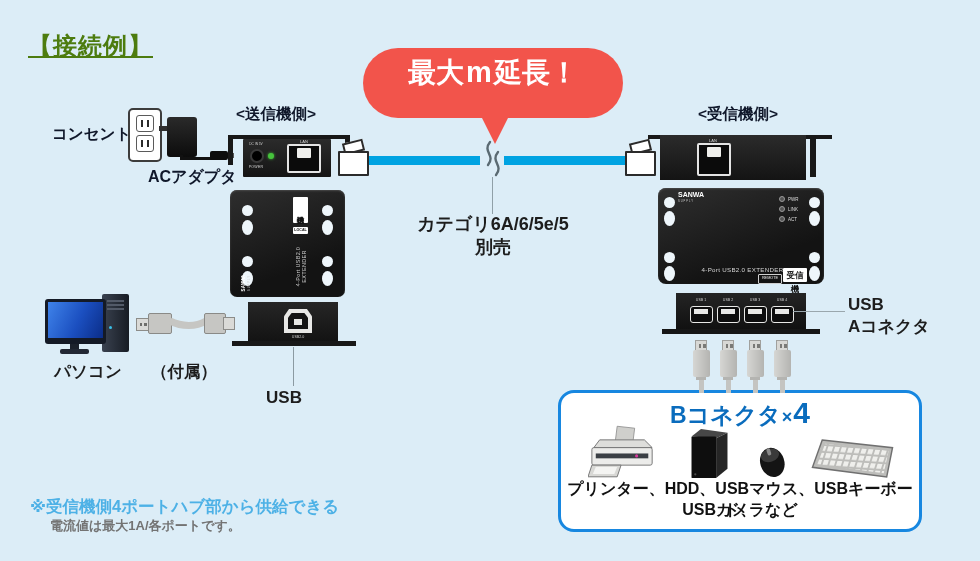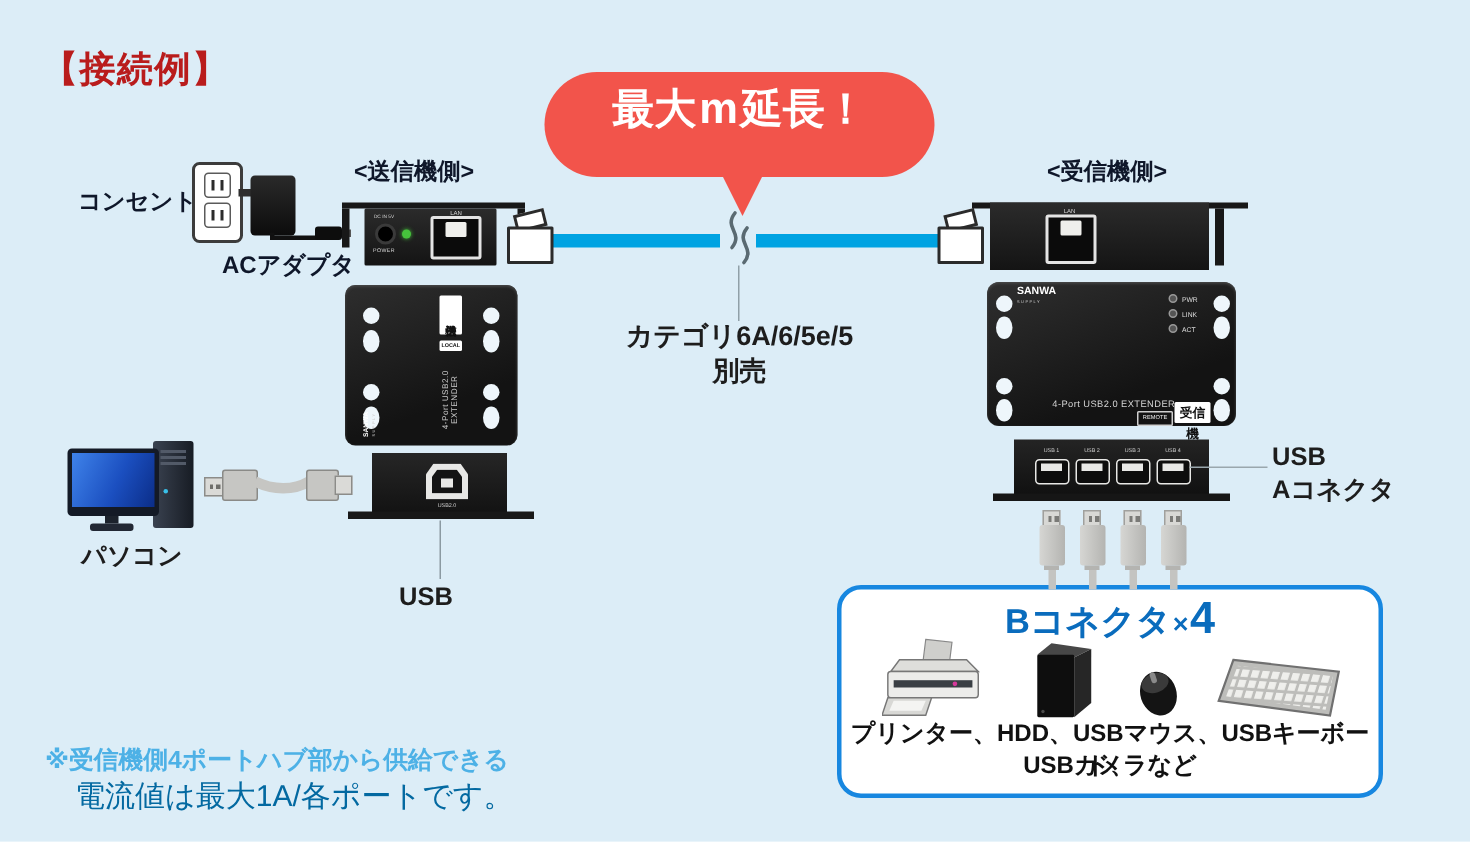--- a/index.html
+++ b/index.html
@@ -2,21 +2,21 @@
 <html><head>
 <meta charset="utf-8">
 <style>
   html,body{margin:0;padding:0;}
   body{font-family:"Liberation Sans","DejaVu Sans",sans-serif;}
   #canvas{position:relative;width:980px;height:561px;background:#dcedf7;overflow:hidden;}
   .abs{position:absolute;}
   .lbl{position:absolute;color:#0f172a;font-weight:700;white-space:nowrap;}
 
   
-  .title{left:28px;top:30px;font-size:24px;color:#b91c1c;letter-spacing:1px;}
+  .title{left:28px;top:30px;font-size:24px;color:#4d7c0f;letter-spacing:1px;text-decoration:underline;}
 
   
   .outlet-label{left:52px;top:124px;font-size:15.5px;}
   .outlet{left:128px;top:108px;width:30px;height:50px;background:#fff;border:2px solid #3c3c3c;border-radius:5px;}
   .socket{position:absolute;left:6px;width:16px;height:15px;background:#fff;border:1.5px solid #5a5a5a;border-radius:3px;}
   .socket.s1{top:5px;} .socket.s2{top:25px;}
   .slot{position:absolute;top:3.5px;width:2.5px;height:7px;background:#2b2b2b;}
   .slot.a{left:3.5px;} .slot.b{left:9.5px;}
   .adapter-body{left:167px;top:117px;width:30px;height:40px;background:linear-gradient(180deg,#2a2a2a,#0c0c0c);border-radius:3px;}
   .adapter-prong{left:159px;top:126px;width:9px;height:5px;background:#2e2e2e;}
@@ -134,21 +134,21 @@
 
   
   .usb-box{left:558px;top:390px;width:364px;height:142px;background:#fff;border:3px solid #1787e0;border-radius:16px;box-sizing:border-box;}
   .box-title{left:558px;top:396px;width:364px;display:flex;justify-content:center;align-items:baseline;color:#0a6cbd;font-weight:800;}
   .box-title .bt1{font-size:23px;} .box-title .bt2{font-size:18px;margin:0 1px;} .box-title .bt3{font-size:30px;}
   .box-desc{left:558px;width:364px;text-align:center;font-size:16px;font-weight:700;color:#111;}
   .desc1{top:479px;} .desc2{top:500px;}
 
   
   .note1{left:30px;top:496px;font-size:16.5px;font-weight:700;color:#4db1e6;}
-  .note2{left:50px;top:517px;font-size:20px;font-weight:400;color:#0369a1;}
+  .note2{left:50px;top:517px;font-size:13px;font-weight:700;color:#737373;}
 </style>
 </head>
 <body>
 
 <div id="canvas">
 
   <div class="lbl title">【接続例】</div>
 
   <div class="lbl outlet-label">コンセント</div>
   <div class="abs outlet">
@@ -231,20 +231,21 @@
       <div class="cbl-hole a"></div>
       <div class="cbl-hole b"></div>
     </div>
   <div class="abs cbl-body-l"></div>
   <svg class="abs cbl-svg" width="40" height="18">
     <path d="M2,7 C14,13 28,13 38,7" stroke="#c6c6c3" stroke-width="7" fill="none"></path>
   </svg>
   <div class="abs cbl-body-r"></div>
   <div class="abs cbl-tip-r"></div>
   <div class="abs cable-caption">
+    <div>（付属）</div>
   </div>
 
   <div class="abs cable-bar"></div>
   <div class="abs rj45-latch latch-l"></div>
   <div class="abs rj45-conn rj45-l"></div>
   <div class="abs rj45-latch latch-r"></div>
   <div class="abs rj45-conn rj45-r"></div>
   <div class="abs break-gap"></div>
   <svg class="abs break-svg" width="28" height="38">
     <path d="M11,2 C3,12 17,15 9,25" stroke="#5a6a72" stroke-width="2.4" fill="none" stroke-linecap="round"></path>

